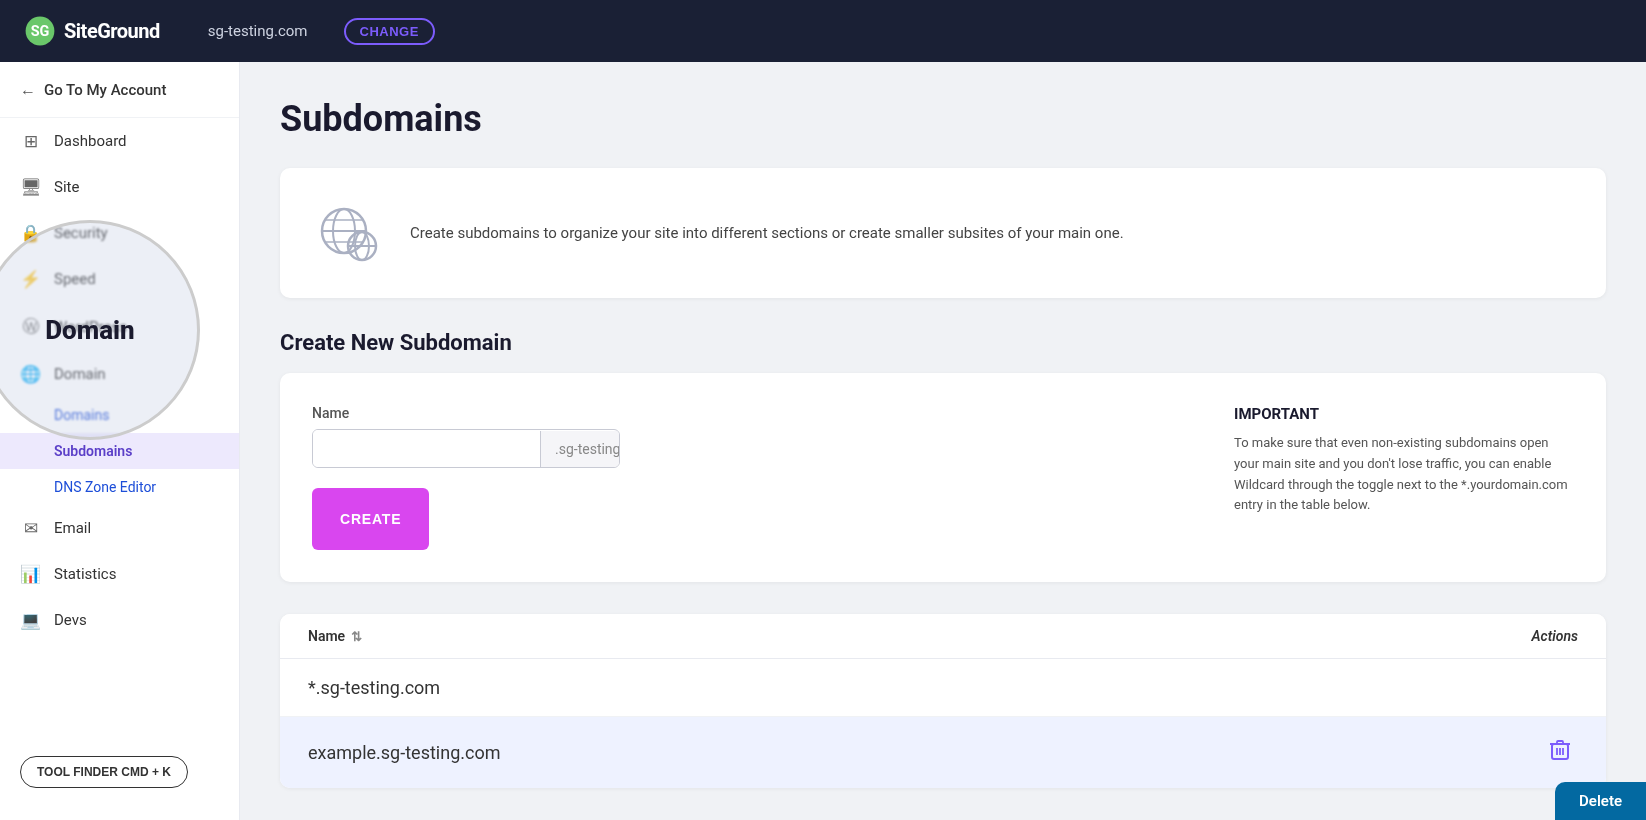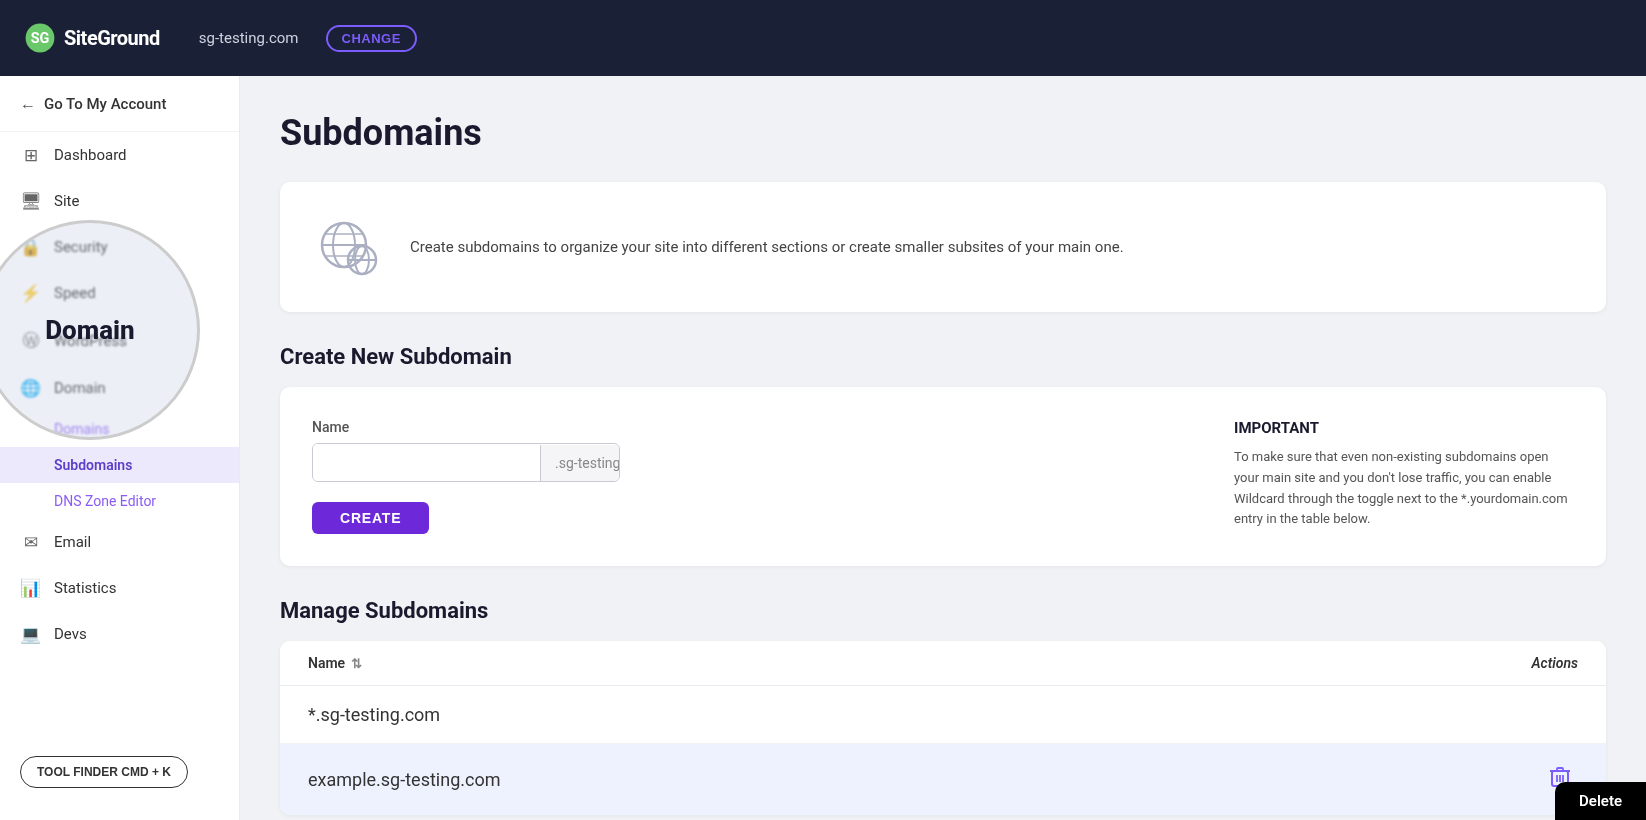--- a/index.html
+++ b/index.html
@@ -1,25 +1,25 @@
 <!DOCTYPE html>
 <html><head>
   <meta charset="utf-8">
   <style>
     * { box-sizing: border-box; margin: 0; padding: 0; }
     body { font-family: -apple-system, BlinkMacSystemFont, 'Segoe UI', Roboto, sans-serif; background: #f0f2f5; display: flex; flex-direction: column; height: 820px; overflow: hidden; }
 
     
     .topnav {
       background: #1a2035;
-      height: 76px;
+      height: 62px;
       display: flex;
       align-items: center;
       padding: 0 24px;
-      gap: 27px;
+      gap: 36px;
       flex-shrink: 0;
     }
     .logo-area {
       display: flex;
       align-items: center;
       gap: 8px;
     }
     .logo-text {
       color: #fff;
       font-size: 20px;
@@ -90,21 +90,21 @@
       font-weight: 400;
     }
     .sidebar-item .icon { font-size: 17px; width: 22px; text-align: center; color: #666; }
 
     .sidebar-subitems { padding-left: 0; }
     .sidebar-subitem {
       display: flex;
       align-items: center;
       padding: 10px 20px 10px 54px;
       font-size: 14px;
-      color: #8b5cf6;
+      color: #1d4ed8;
       cursor: pointer;
     }
     .sidebar-subitem.active {
       background: #ede9fd;
       color: #5b3fc8;
       font-weight: 600;
     }
 
     .sidebar-footer {
       margin-top: auto;
@@ -195,25 +195,25 @@
     }
     .subdomain-suffix {
       background: #f5f5f8;
       padding: 10px 14px;
       font-size: 14px;
       color: #888;
       border-left: 1px solid #c8cad4;
       white-space: nowrap;
     }
     .create-submit-btn {
-      background: #6d28d9;
+      background: #d946ef;
       color: #fff;
       border: none;
       border-radius: 6px;
-      padding: 8px 28px;
+      padding: 23px 28px;
       font-size: 14px;
       font-weight: 700;
       letter-spacing: 0.8px;
       cursor: pointer;
     }
 
     .important-box { max-width: 340px; }
     .important-title {
       font-size: 15px;
       font-weight: 700;
@@ -292,21 +292,21 @@
       font-size: 26px;
       font-weight: 800;
       color: #1a1a2e;
     }
 
     
     .delete-tooltip {
       position: fixed;
       bottom: 0;
       right: 0;
-      background: #000000;
+      background: #0369a1;
       color: #fff;
       padding: 10px 24px;
       font-size: 15px;
       font-weight: 600;
       border-radius: 10px 0 0 0;
     }
   </style>
 </head>
 <body>
 
@@ -415,21 +415,20 @@
         </div>
         <button class="create-submit-btn">CREATE</button>
       </div>
       <div class="important-box">
         <div class="important-title">IMPORTANT</div>
         <p class="important-text">To make sure that even non-existing subdomains open your main site and you don't lose traffic, you can enable Wildcard through the toggle next to the *.yourdomain.com entry in the table below.</p>
       </div>
     </div>
 
     <div class="manage-section">
-      <div class="section-title">Manage Subdomains</div>
       <div class="table-card">
         <div class="table-header">
           <div class="table-header-name">
             <span>Name</span>
             <span class="sort-icon">⇅</span>
           </div>
           <div class="table-header-actions">Actions</div>
         </div>
         <div class="table-row">
           <span>*.sg-testing.com</span>

